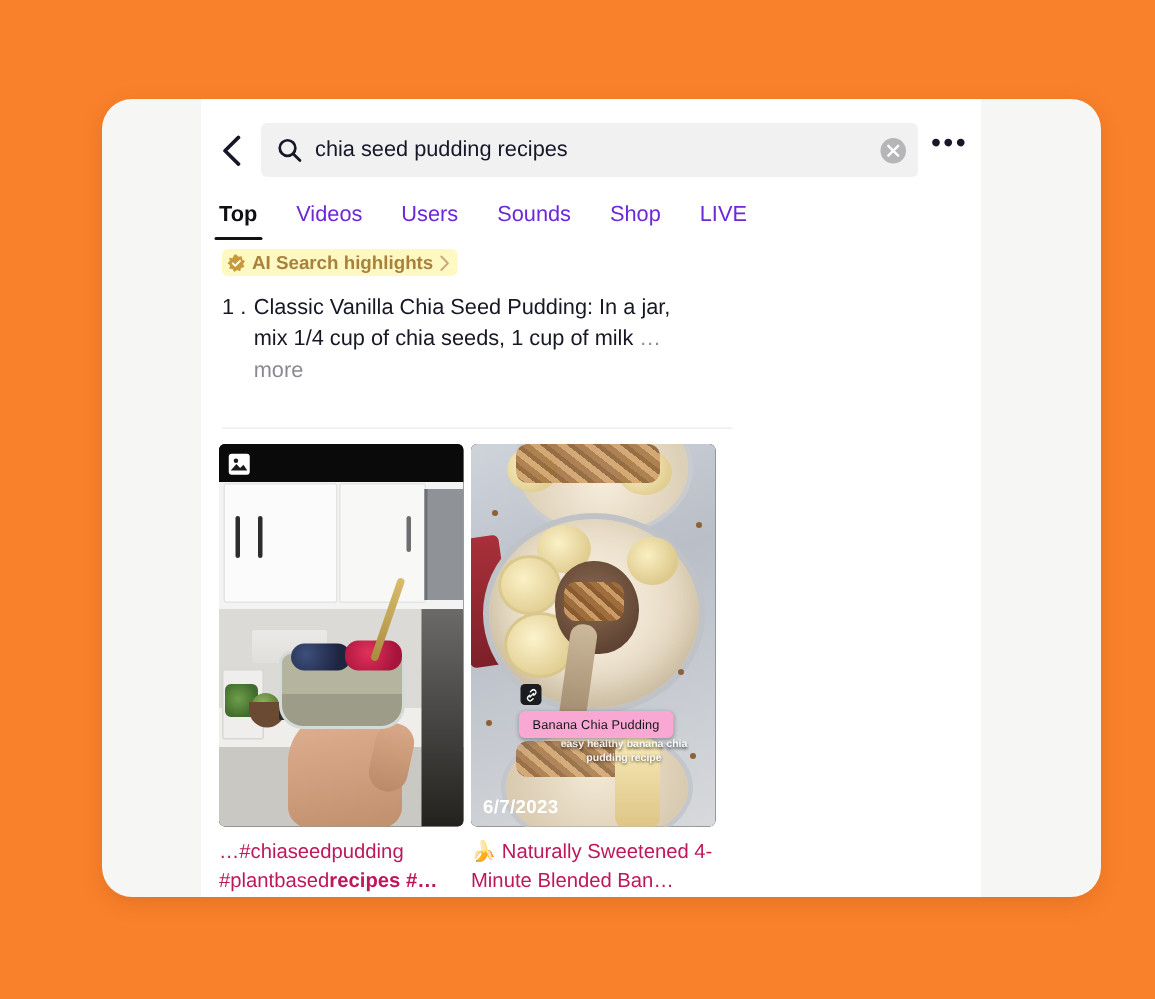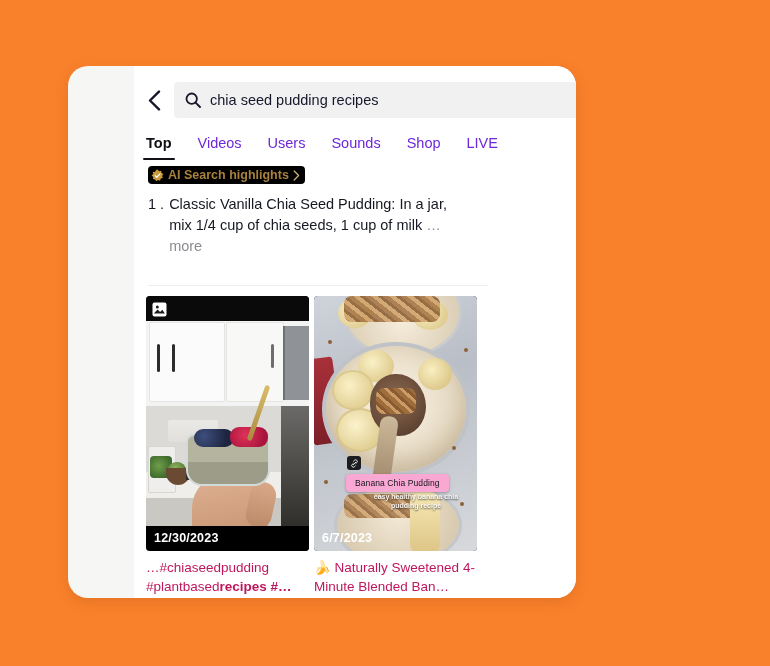--- a/index.html
+++ b/index.html
@@ -12,21 +12,21 @@
     background: #fa812b;
     font-family: "Liberation Sans", sans-serif;
     overflow: hidden;
   }
 
   
   .app-card {
     position: absolute;
     left: 68px;
     top: 66px;
-    width: 508px;
+    width: 666px;
     height: 532px;
     background: #f6f6f4;
     border-radius: 20px;
     overflow: hidden;
     box-shadow: 0 4px 14px rgba(120, 55, 0, 0.18);
   }
 
   
   .content-panel {
     position: absolute;
@@ -149,21 +149,21 @@
     position: absolute;
     left: 0;
     top: 100px;
     width: 520px;
     padding: 0 14px;
     box-sizing: border-box;
   }
   .ai-badge {
     display: inline-flex;
     align-items: center;
-    background: #000000;
+    background: #fef9c3;
     border-radius: 4px;
     padding: 2px 5px 2px 3px;
     cursor: pointer;
   }
   .ai-badge-icon {
     width: 13px;
     height: 13px;
     margin-right: 4px;
     display: flex;
     align-items: center;
@@ -570,21 +570,20 @@
           <div class="t1-spoon"></div>
 
           <div class="thumb-tl-icon">
             <svg width="15" height="15" viewBox="0 0 15 15" aria-hidden="true">
               <rect x="0.5" y="0.5" width="14" height="14" rx="2" fill="#ffffff"></rect>
               <circle cx="5.3" cy="5.1" r="1.5" fill="#1c1c1e"></circle>
               <path d="M1.8 11.6 5.6 7.4l2.5 2.6 2.2-2.2 2.6 3.8z" fill="#1c1c1e"></path>
             </svg>
           </div>
 
-          <div class="date-bar solid">12/30/2023</div>
         </div>
         <div class="caption"><span>…#chiaseedpudding </span><span>#plantbased</span><span class="bold">recipes #…</span></div>
       </div>
 
       <div class="video-card">
         <div class="thumb">
           <div class="t2-bg"></div>
           <div class="t2-cloth"></div>
           <div class="t2-glass-top"></div>
           <div class="t2-ban-top1"></div>

